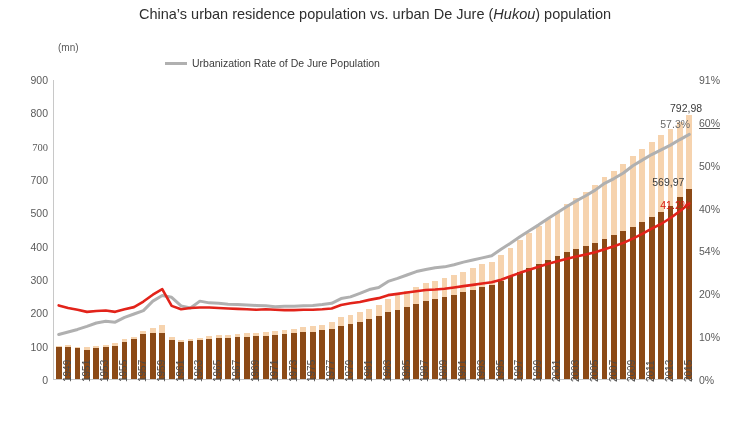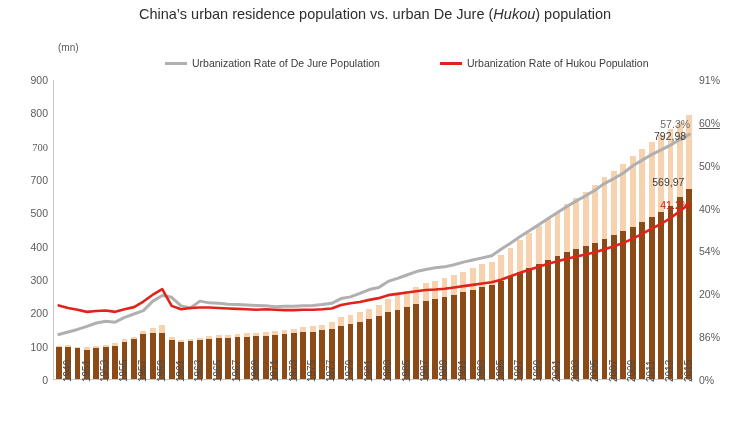--- a/index.html
+++ b/index.html
@@ -86,44 +86,40 @@
     <span>China’s urban residence population vs. urban De Jure (</span><i>Hukou</i><span>) population</span>
   </div>
 
   <div class="unit">(mn)</div>
 
   <div class="legend">
     <div class="legend-row r2">
       <div class="legend-item c1">
         <span class="swatch-line" style="background:#b0b0b0"></span>
         <span>Urbanization Rate of De Jure Population</span>
-      </div>
-      <div class="legend-item c2">
-        <span class="swatch-line" style="background:#e2231a"></span>
-        <span>Urbanization Rate of Hukou Population</span>
       </div>
     </div>
   </div>
 
   <div class="plot">
     <div id="yticks">
         <div class="ytick" style="top: 300px;">0</div>
         <div class="ytick" style="top: 266.667px;">100</div>
         <div class="ytick" style="top: 233.333px;">200</div>
         <div class="ytick" style="top: 200px;">300</div>
         <div class="ytick" style="top: 166.667px;">400</div>
         <div class="ytick" style="top: 133.333px;">500</div>
         <div class="ytick" style="top: 100px;">700</div>
         <div class="ytick" style="top: 66.6667px; font-family: Liberation Serif, serif;">700</div>
         <div class="ytick" style="top: 33.3333px;">800</div>
         <div class="ytick" style="top: 0px;">900</div>
       </div>
     <div id="y2ticks">
         <div class="y2tick" style="top: 300px;">0%</div>
-        <div class="y2tick" style="top: 257.143px;">86%</div>
+        <div class="y2tick" style="top: 257.143px;">10%</div>
         <div class="y2tick" style="top: 214.286px;">20%</div>
         <div class="y2tick" style="top: 171.429px;">54%</div>
         <div class="y2tick" style="top: 128.571px;">40%</div>
         <div class="y2tick" style="top: 85.7143px;">50%</div>
         <div class="y2tick" style="top: 42.8571px; text-decoration: underline;">60%</div>
         <div class="y2tick" style="top: 0px;">91%</div>
       </div>
     <div class="bars" id="bars">
         <div class="bar-group" style="left: 1.78824px; width: 5.83529px; height: 300px;">
           <div class="bar dejure" style="left: 0px; width: 5.83529px; height: 33.3333px;"></div>
@@ -435,18 +431,18 @@
       <div class="xlabel" style="left: 516.941px;">2003</div>
       <div class="xlabel" style="left: 535.765px;">2005</div>
       <div class="xlabel" style="left: 554.588px;">2007</div>
       <div class="xlabel" style="left: 573.412px;">2009</div>
       <div class="xlabel" style="left: 592.235px;">2011</div>
       <div class="xlabel" style="left: 611.059px;">2013</div>
       <div class="xlabel" style="left: 629.882px;">2015</div>
     </div>
 
   <div id="annots">
-      <div class="annot dark" style="left: 654px; top: 101.667px; margin-top: 28px;">792,98</div>
+      <div class="annot dark" style="left: 670px; top: 101.667px;">792,98</div>
       <div class="annot grey" style="left: 660.294px; top: 118.429px;">57.3%</div>
       <div class="annot dark" style="left: 652.294px; top: 176px;">569,97</div>
       <div class="annot red" style="left: 660.294px; top: 199.429px;">41.2%</div>
     </div>
 </div>
 
 </body></html>

